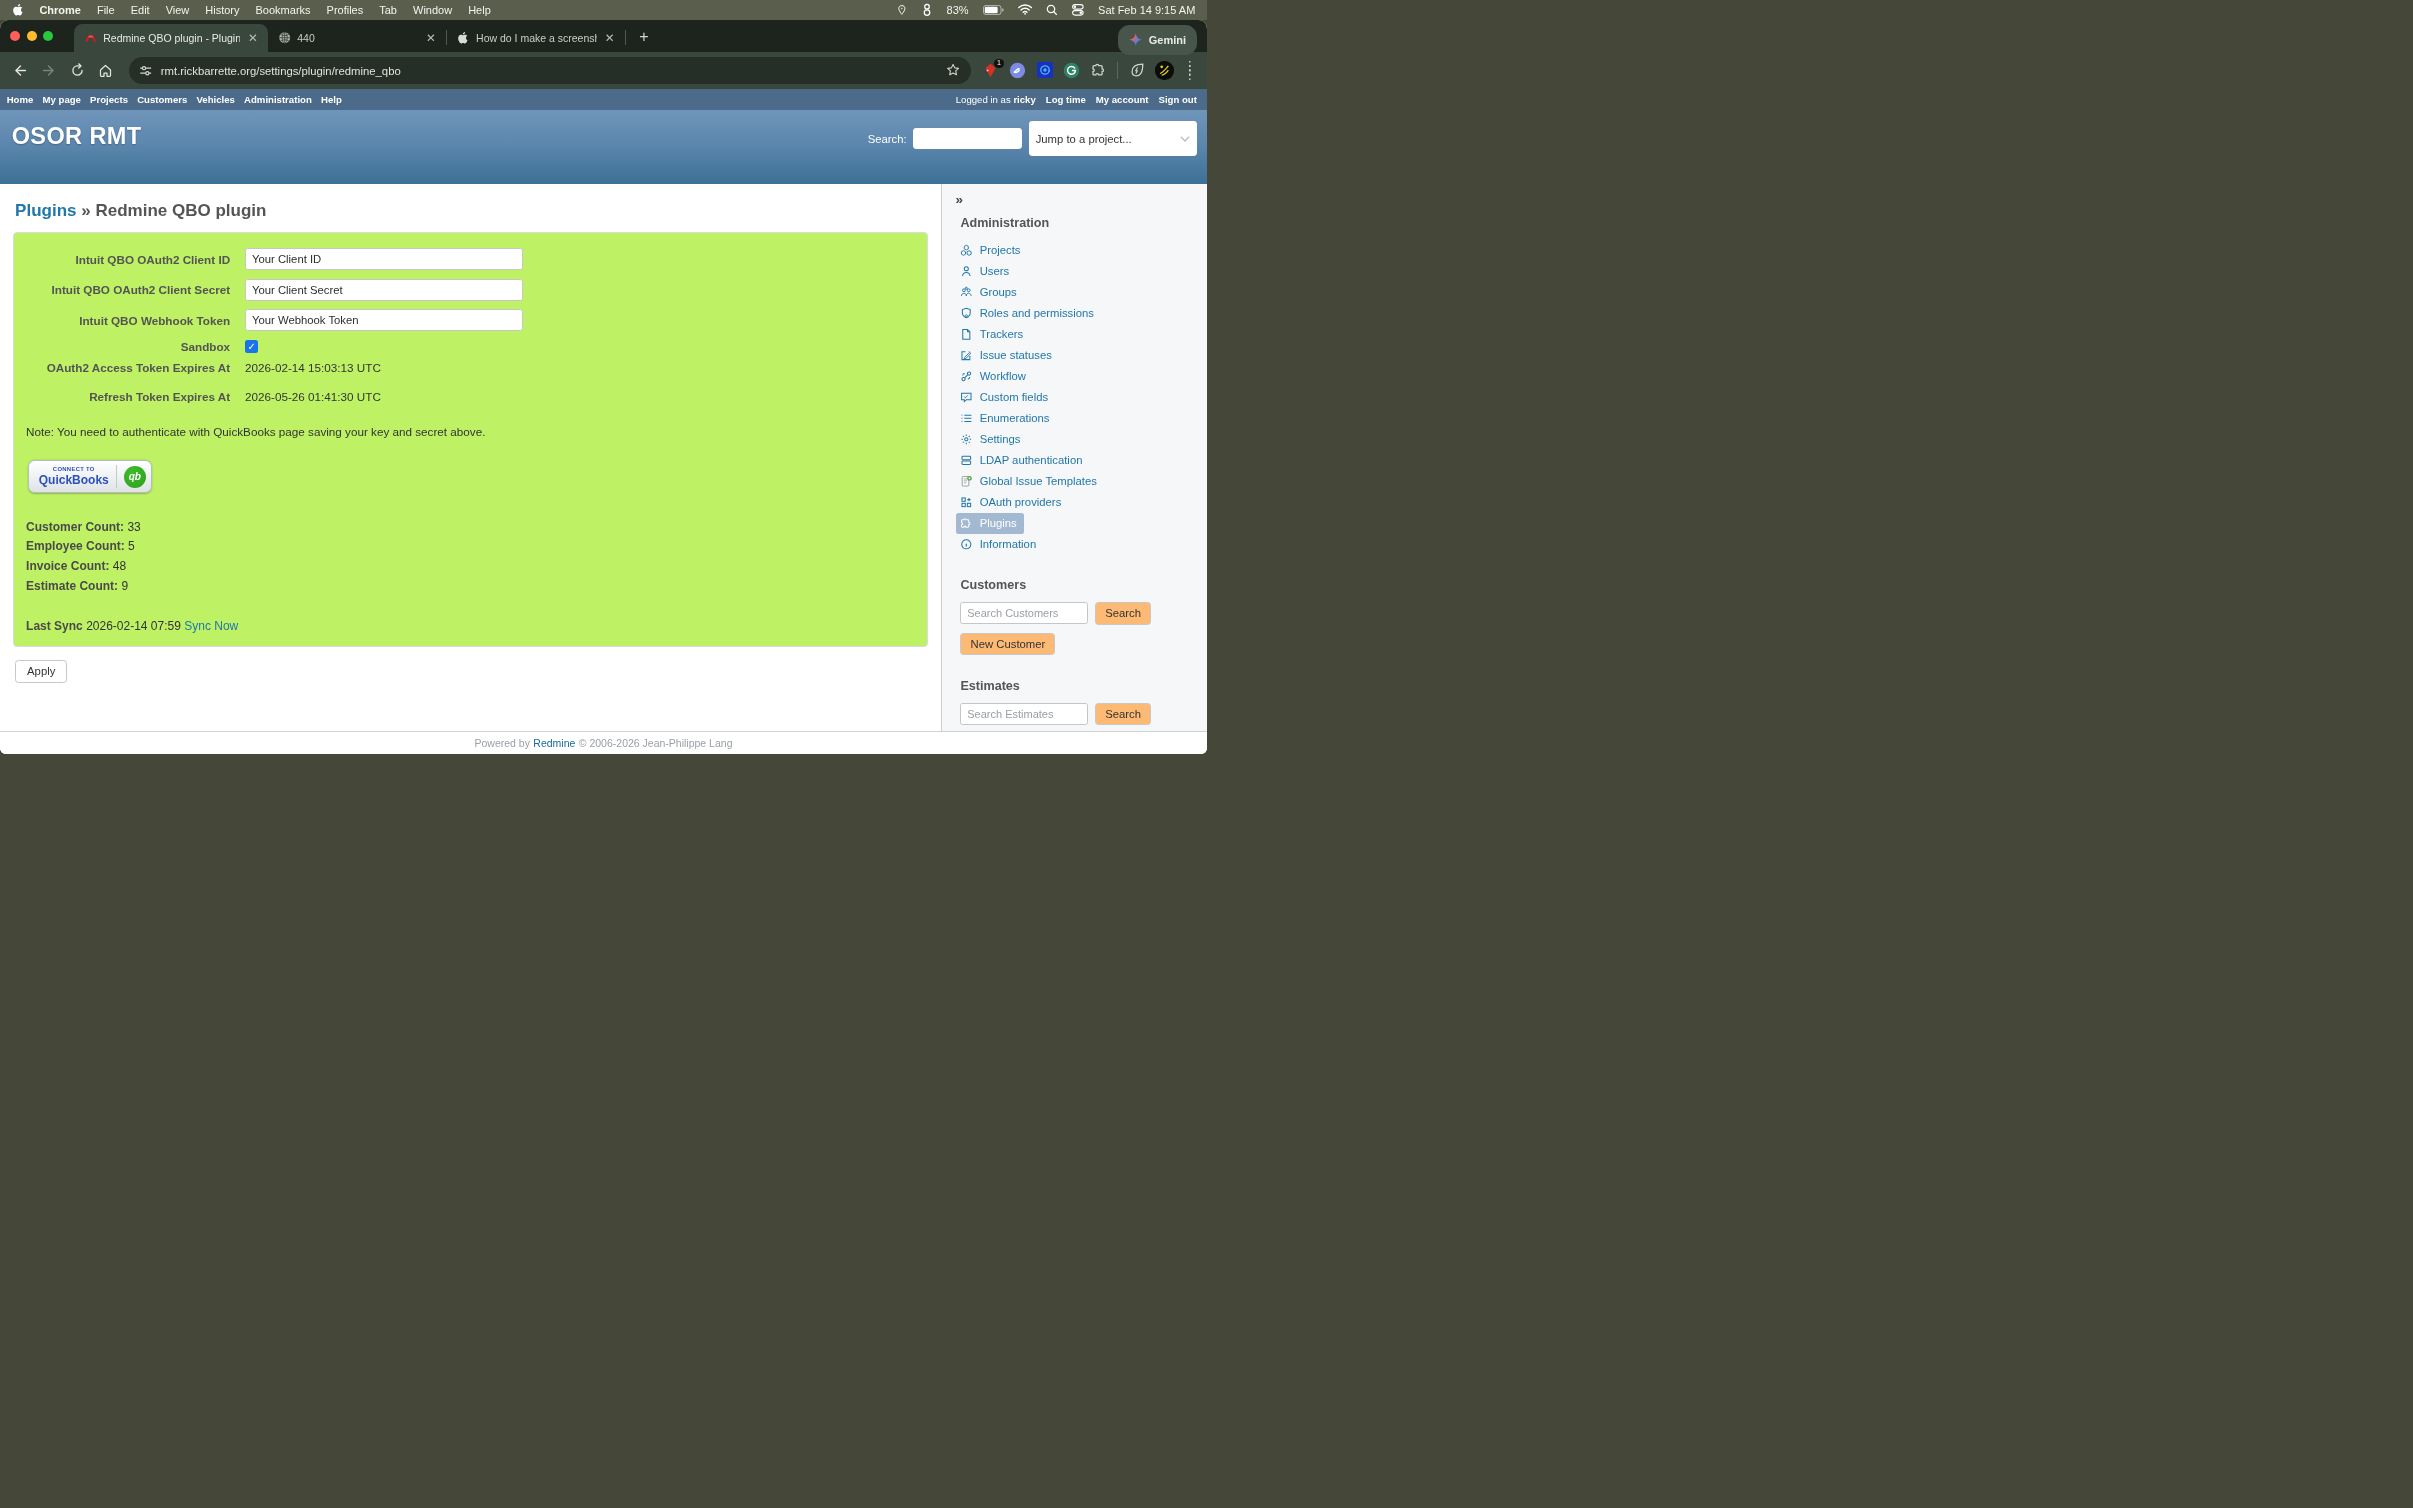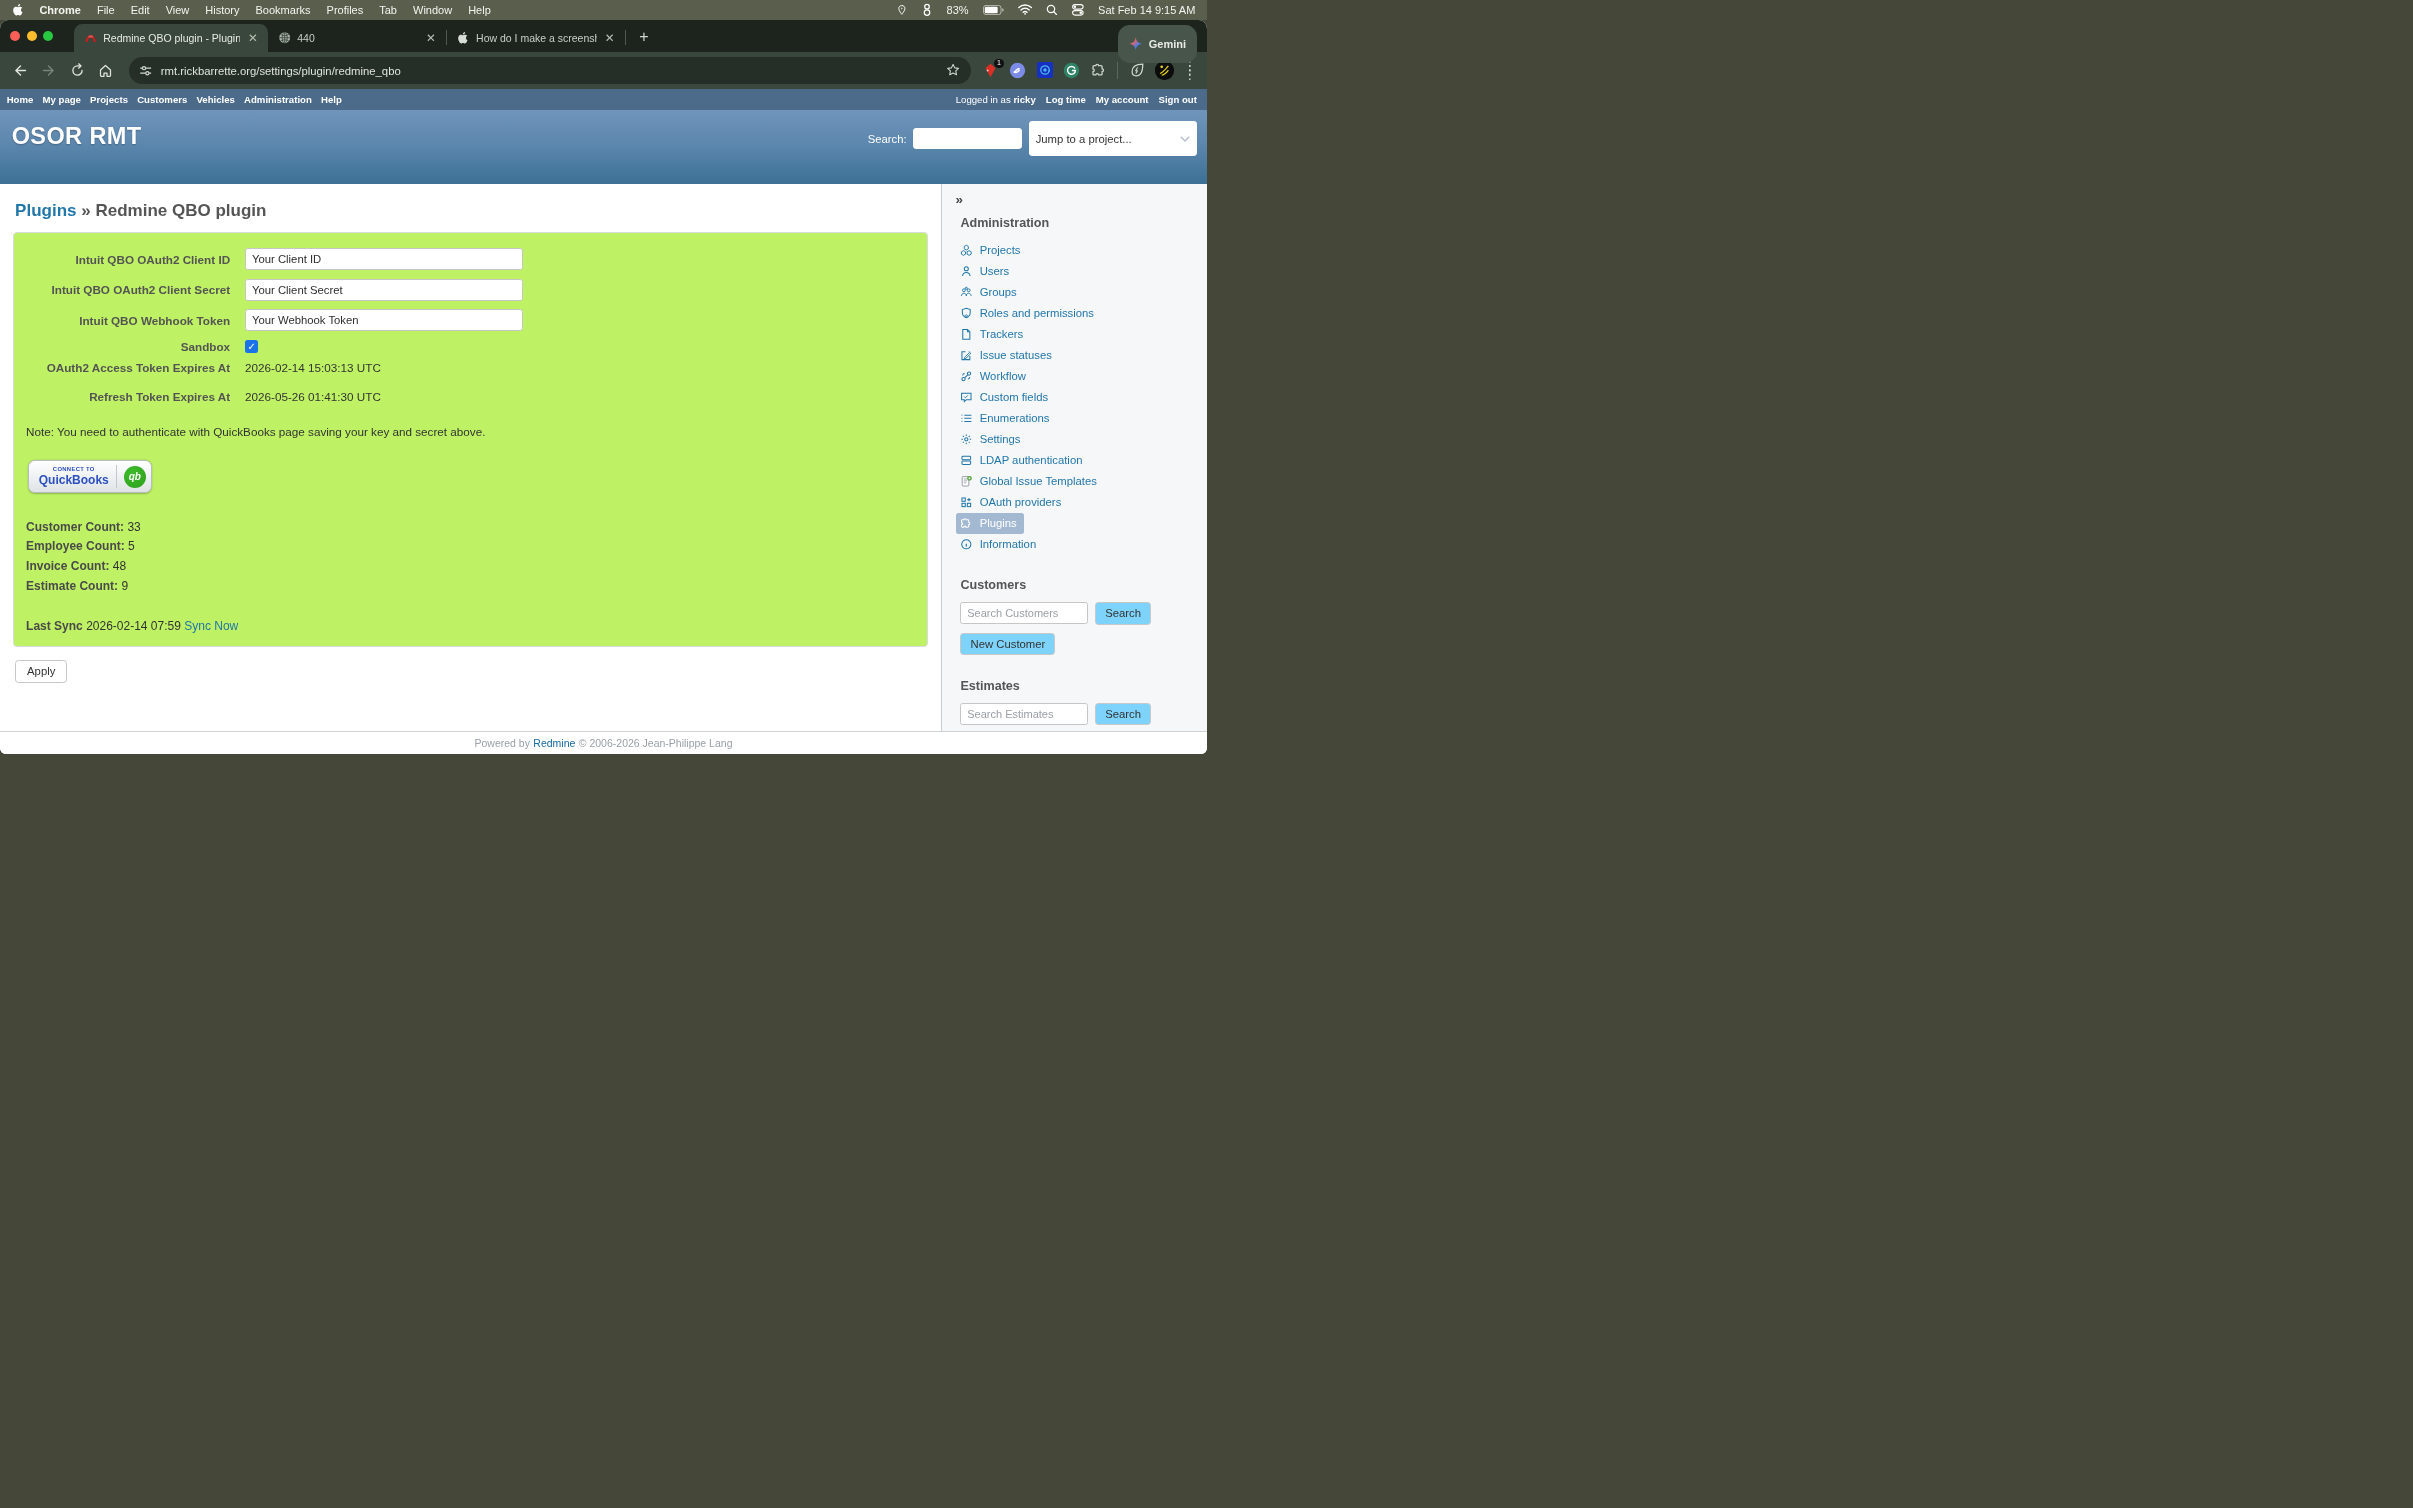--- a/index.html
+++ b/index.html
@@ -25,21 +25,21 @@
   .light.red{background:#ff5f57}.light.yellow{background:#febc2e}.light.green{background:#28c840}
   .tab { height:28.5px; display:flex; align-items:center; gap:5.9px; padding:0 8.4px 0 10px;
     color:#c9cfc6; font-size:10.5px; position:relative; }
   .tab.active { background:#3a473c; border-radius:8.4px 8.4px 0 0; color:#e8ebe4; width:194px; margin-left:74px; }
   .tab.inactive { width:178px; }
   .tab .title { flex:1; overflow:hidden; white-space:nowrap; }
   .tab .close { color:#b6bdb2; font-size:11.7px; width:13.4px; text-align:center; border-radius:3.4px; }
   .tab-divider { width:0.8px; height:14.2px; background:#4e5a4f; margin-bottom:7.5px; }
   .newtab { color:#cfd6cd; font-size:16px; margin:0 0 5.9px 8.4px; width:20px; text-align:center; }
   .favicon { width:13.4px; height:13.4px; flex:0 0 13.4px; }
-  .gemini-pill { position:absolute; right:10px; top:5px; height:38px; border-radius:11.7px;
+  .gemini-pill { position:absolute; right:10px; top:5px; height:30px; border-radius:11.7px;
     background:#48554a; display:flex; align-items:center; gap:5.9px; padding:0 11px;
     color:#e9ebe6; font-size:11px; font-weight:bold; }
 
   .toolbar { height:37px; background:#3a473c; display:flex; align-items:center; padding:0 8.4px; gap:5px; }
   .nav-ico { width:23.5px; height:23.5px; display:flex; align-items:center; justify-content:center; border-radius:50%; }
   .urlbar { flex:1; height:27px; background:#262f27; border-radius:13.4px; display:flex;
     align-items:center; padding:0 10px; gap:8.4px; margin:0 6.7px; }
   .urlbar .url { color:#dfe4dc; font-size:11.3px; flex:1; }
   .ext-row { display:flex; align-items:center; gap:10px; padding-right:3.4px; }
   .ext { width:17px; height:17px; display:flex; align-items:center; justify-content:center; position:relative; }
@@ -109,21 +109,21 @@
   .collapse { color:#444; font-size:13.4px; font-weight:bold; margin:1.7px 0 8.4px 1.7px; }
   .sb-h3 { font-size:12.6px; font-weight:bold; color:#555; margin:5px 0 10px 6.7px; }
   .side-list { list-style:none; margin-left:6.7px; }
   .side-item { display:flex; align-items:center; gap:6.7px; height:21px; color:#2277aa; font-size:11.3px; cursor:pointer; }
   .side-item svg { width:12.6px; height:12.6px; display:block; }
   .side-item.active { background:#a3b9d1; color:#fff; border-radius:2.5px; width:max-content;
     padding:0.8px 7.5px 0.8px 4.2px; margin-left:-4.2px; }
   .sb-search-row { display:flex; gap:6.7px; margin:10px 0 8.4px 6.7px; align-items:center; }
   .sb-input { width:128px; height:22px; border:0.8px solid #c6c6c6; border-radius:2.5px; padding:0 5.9px; font-size:11px; background:#fff; }
   .sb-input::placeholder { color:#9aa0a6; }
-  .sb-btn { padding:4.2px 9.2px; background:#7dd3fc; border:0.8px solid #c8c8c8; border-radius:3.4px; font-size:11.3px; color:#333; }
+  .sb-btn { padding:4.2px 9.2px; background:#fdba74; border:0.8px solid #c8c8c8; border-radius:3.4px; font-size:11.3px; color:#333; }
   .mt26 { margin-top:23.5px; }
 
   
   .rm-footer { height:23.5px; border-top:0.8px solid #cfd3d7; background:#fff; display:flex;
     align-items:center; justify-content:center; gap:3.4px; font-size:10.5px; color:#9aa0a6; }
   .rm-footer a { color:#15699e; text-decoration:none; }
 </style>
 </head>
 <body>
 

